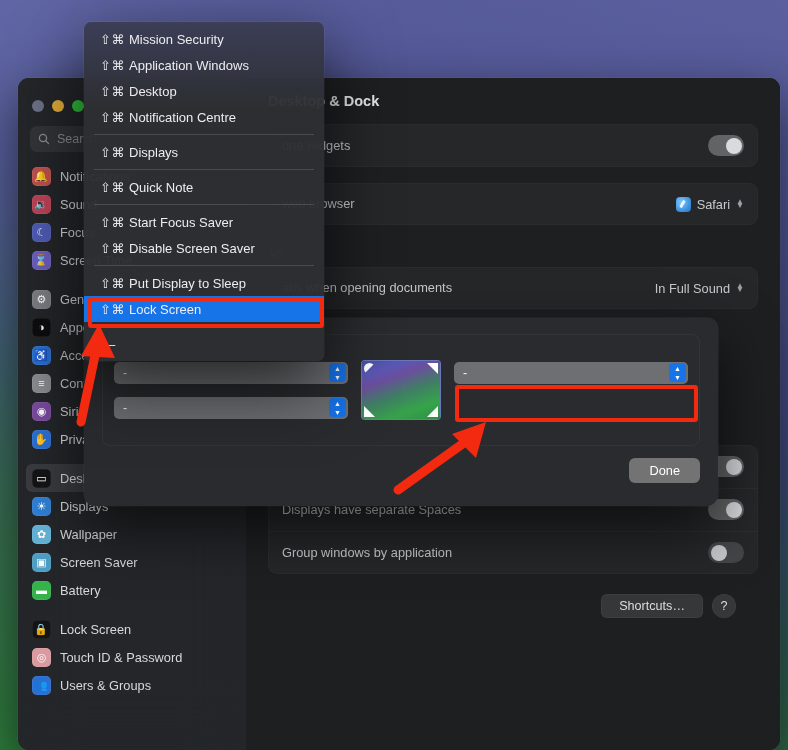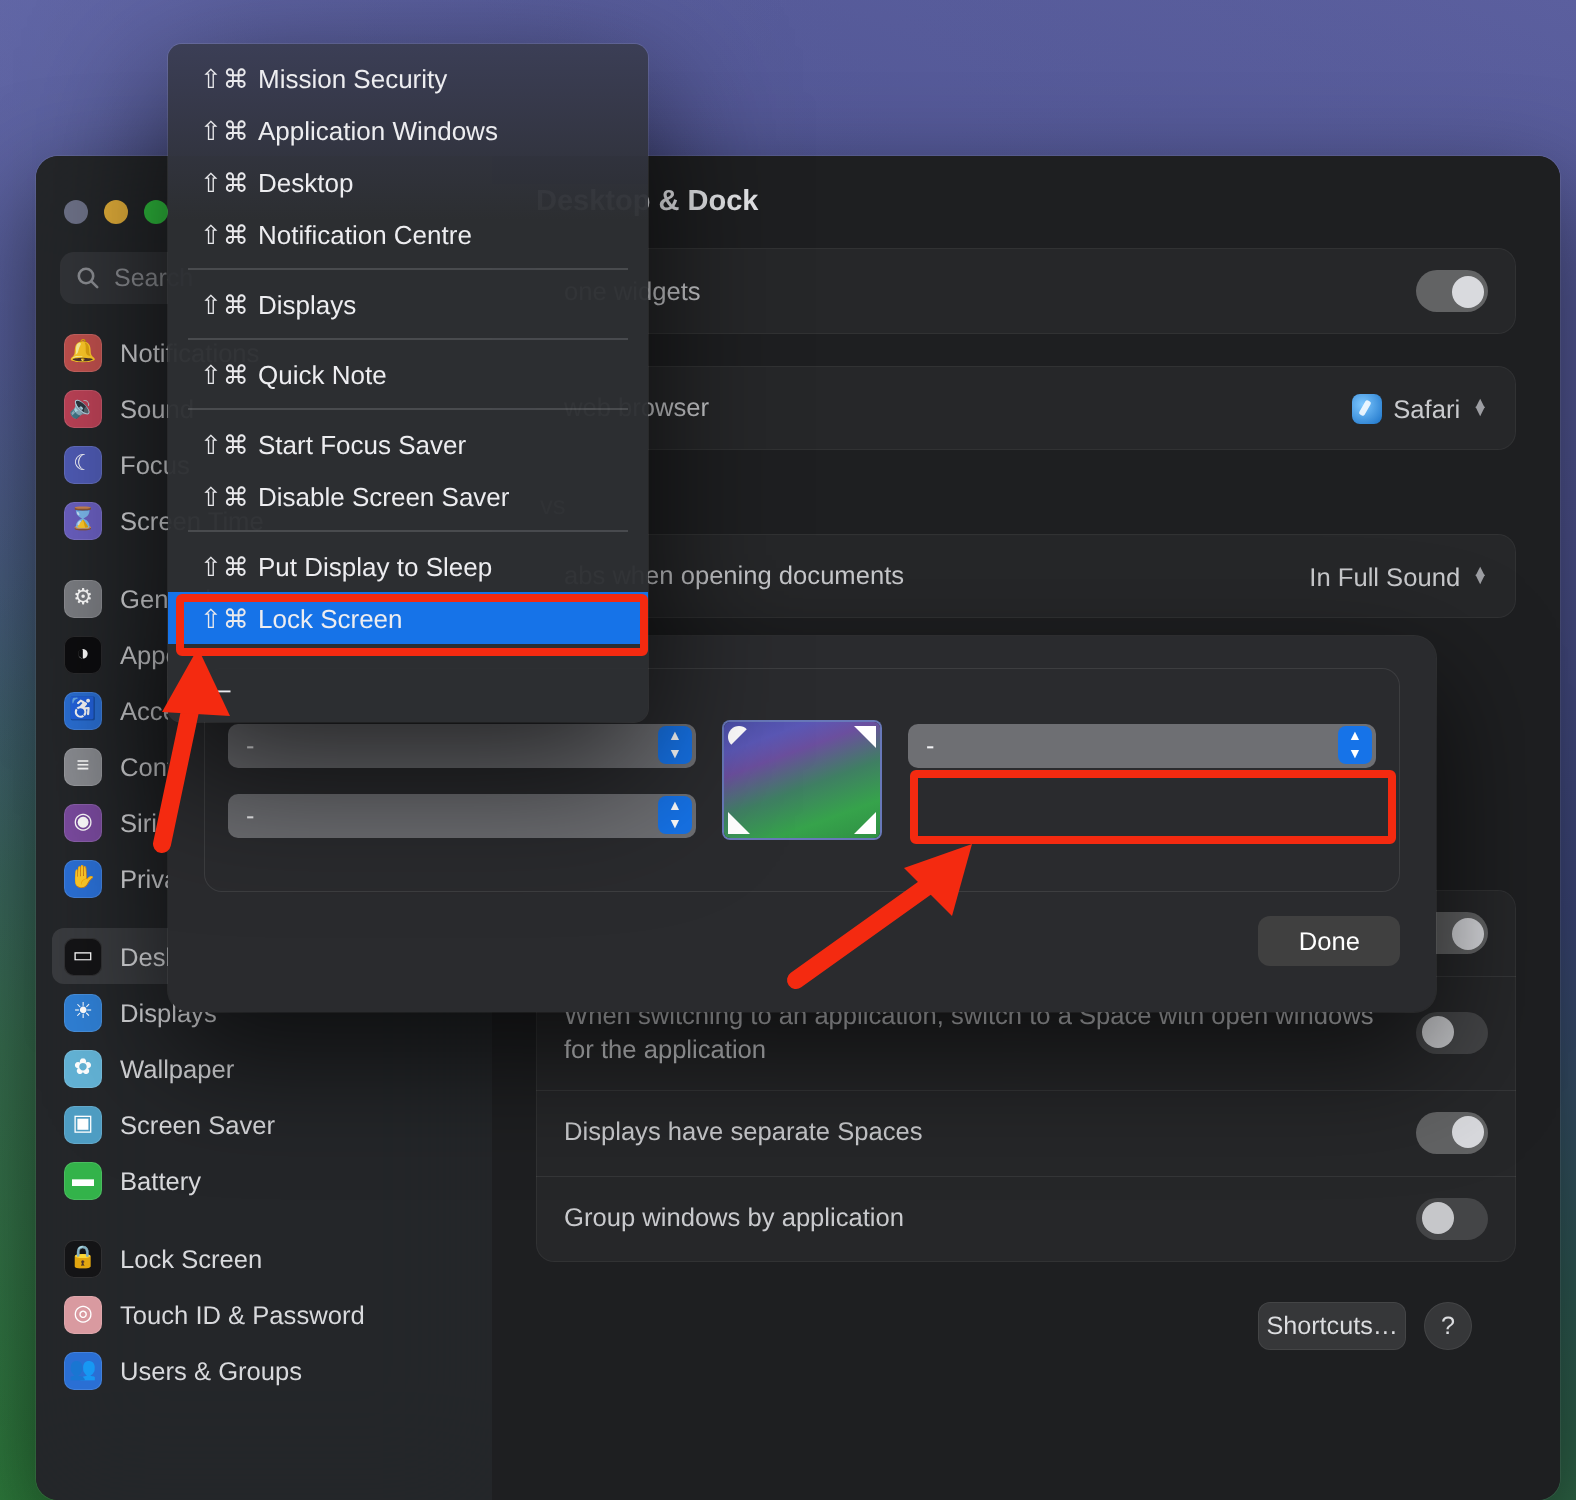--- a/index.html
+++ b/index.html
@@ -98,21 +98,21 @@
 
   .safari-ico { width:15px; height:15px; border-radius:4px;
     background:radial-gradient(circle at 35% 35%, #7ec8ff, #1a72c8); position:relative; }
   .safari-ico::after{ content:""; position:absolute; left:5.5px; top:3px; width:3px; height:8px;
     background:#fff; transform:rotate(30deg); border-radius:1px; opacity:.85;}
 
   .btnrow { display:flex; justify-content:flex-end; align-items:center; gap:9px;
             padding:4px 22px 0 0; }
   .btn {
     background:rgba(255,255,255,0.11); color:#dcdde0;
-    border-radius:6px; padding:5px 4px; font-size:12.6px;
+    border-radius:6px; padding:5px 18px; font-size:12.6px;
     box-shadow:inset 0 0 0 0.5px rgba(255,255,255,0.07);
   }
   .btn.help { width:24px; height:24px; border-radius:50%; padding:0;
               display:flex; align-items:center; justify-content:center; }
 
   
   .sheet {
     position:absolute; left:84px; top:318px; width:634px; height:188px;
     background:#2a2b2e; border-radius:11px;
     box-shadow:0 22px 60px rgba(0,0,0,0.65), 0 0 0 0.5px rgba(255,255,255,0.10);
@@ -144,21 +144,21 @@
     display:flex; align-items:center; padding:0 2px 0 9px;
     font-size:12.6px; color:#f2f2f4; position:relative; justify-content:space-between;
   }
   .stepper {
     width:17px; height:19px; border-radius:4px; background:#1673e8;
     display:flex; flex-direction:column; align-items:center; justify-content:center;
     color:#fff; font-size:7px; line-height:7px; flex:0 0 17px;
   }
   .done-wrap { display:flex; justify-content:flex-end; padding-top:12px; }
   .done {
-    background:#404040; color:#fff; font-size:12.8px;
+    background:#737373; color:#fff; font-size:12.8px;
     border-radius:6px; padding:5px 20px;
   }
 
   
   .menu {
     position:absolute; left:84px; top:22px; width:240px;
     background:rgba(44,46,50,0.97); border-radius:7px;
     box-shadow:0 24px 70px rgba(0,0,0,0.7), 0 0 0 0.5px rgba(255,255,255,0.12);
     padding:4px 0; z-index:60;
   }
@@ -325,26 +325,20 @@
         <div style="height:120px"></div>
 
         <div class="card" id="spaces-card">
             <div class="row">
               <span class="label">Automatically rearrange Spaces based on most recent use</span>
               <div class="toggle on">
                 <div class="knob"></div>
               </div>
             </div>
             <div class="row">
-              <span class="label">When switching to an application, switch to a Space with open windows for the application</span>
-              <div class="toggle">
-                <div class="knob"></div>
-              </div>
-            </div>
-            <div class="row">
               <span class="label">Displays have separate Spaces</span>
               <div class="toggle on">
                 <div class="knob"></div>
               </div>
             </div>
             <div class="row">
               <span class="label">Group windows by application</span>
               <div class="toggle">
                 <div class="knob"></div>
               </div>

